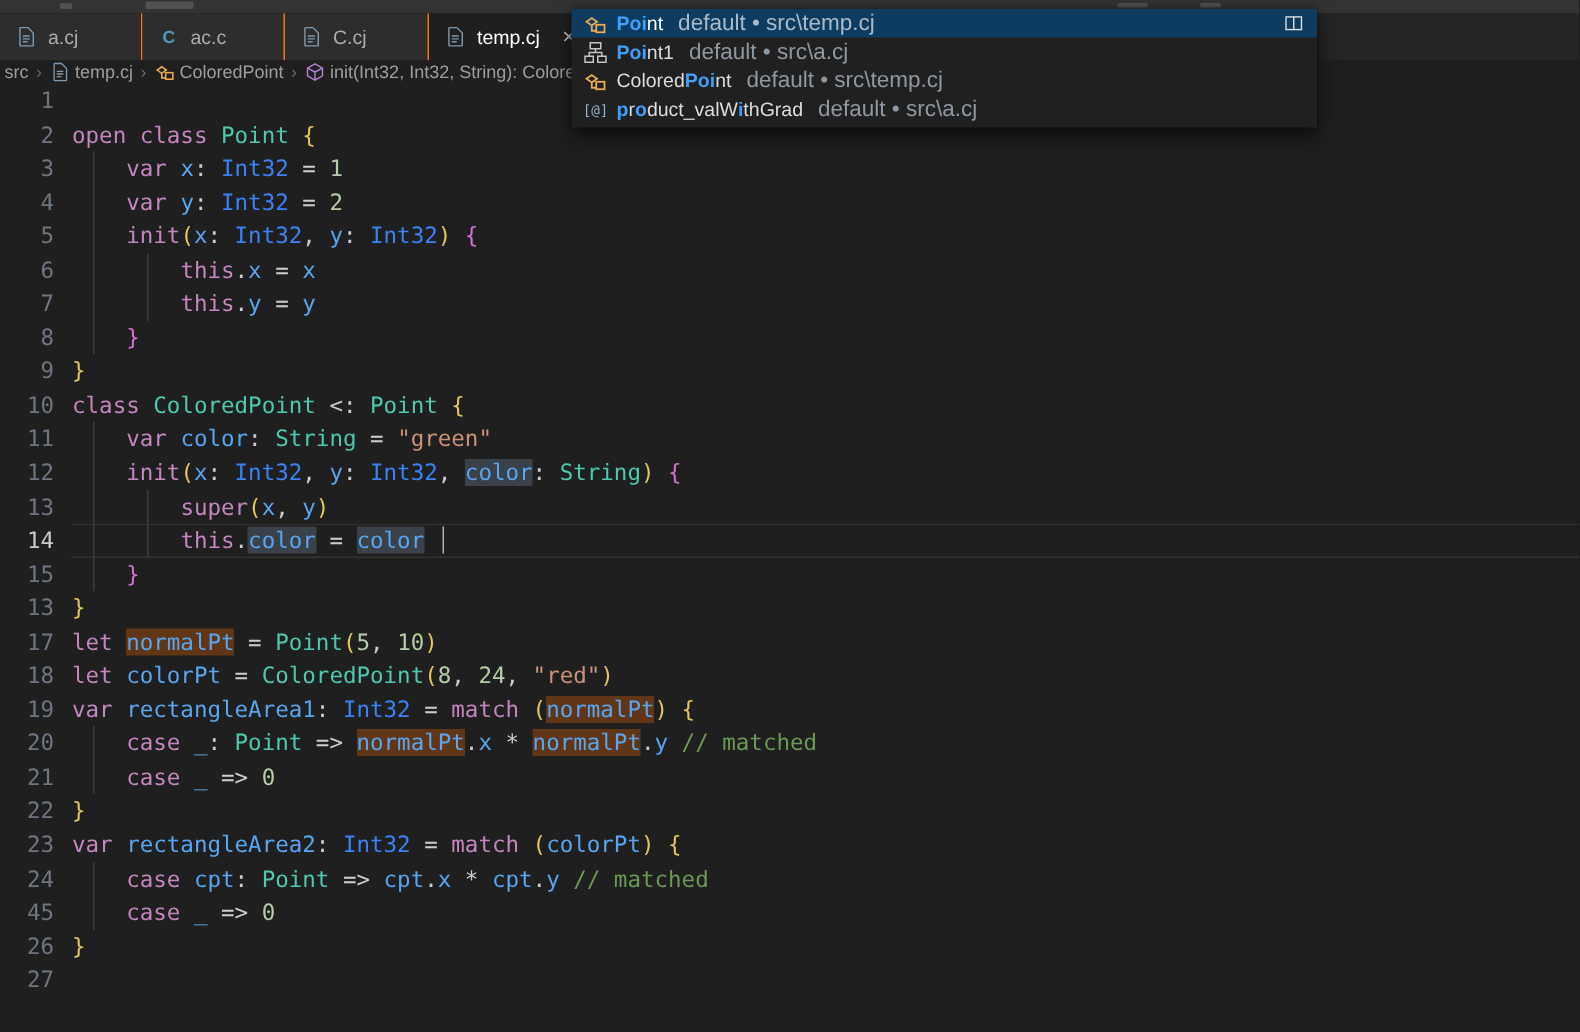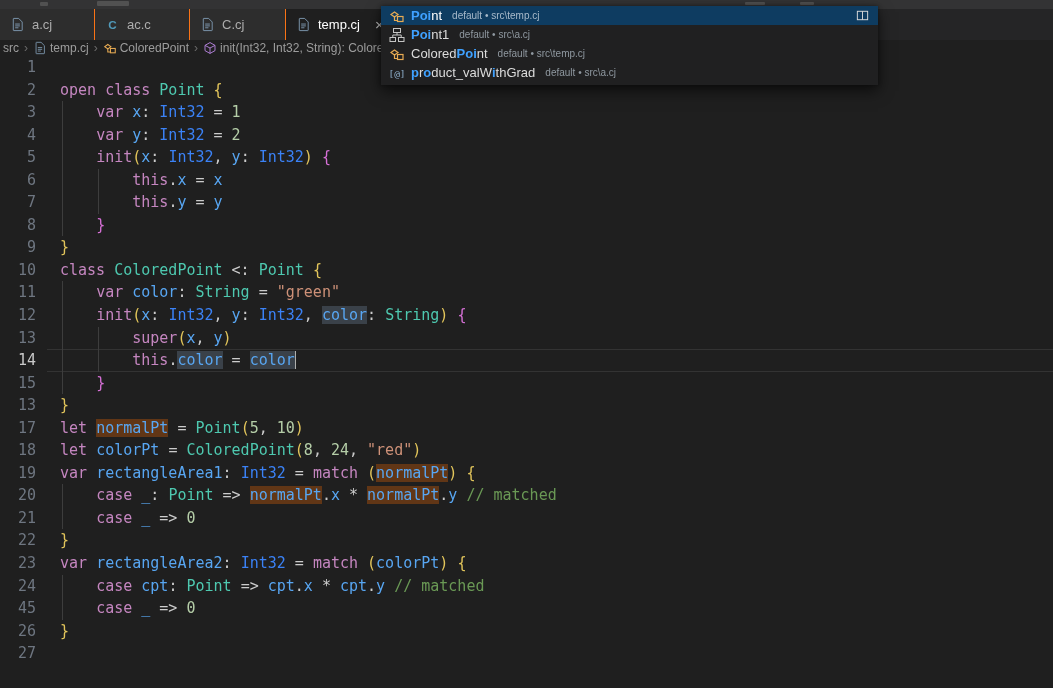--- a/index.html
+++ b/index.html
@@ -25,42 +25,42 @@
       display:flex;align-items:center;padding-left:3px;font-size:12px;color:#9d9d9d;white-space:nowrap;overflow:hidden;}
   #breadcrumb .bsep{color:#6a6a6a;margin:0 5px;font-size:12px;}
   #breadcrumb .bicon{width:14px;height:14px;margin-right:3px;position:relative;top:0px;}
   .bitem{display:flex;align-items:flex-start;cursor:pointer;}
   
   #editor{position:absolute;left:0;top:56px;width:1053px;height:632px;background:#1f1f1f;
       font-family:"DejaVu Sans Mono",monospace;font-size:15px;}
   .row{position:relative;height:22.55px;line-height:22.55px;}
   .gut{position:absolute;left:0;top:0;width:36px;text-align:right;color:#6e7681;}
   .row.cur .gut{color:#c9c9c9;}
-  .code{position:absolute;left:60px;top:0;white-space:pre;color:#d4d4d4;}
+  .code{position:absolute;left:48px;top:0;white-space:pre;color:#d4d4d4;}
   .guide{position:absolute;top:0;bottom:0;width:1px;background:#3d3d3d;}
   .curline{position:absolute;left:47px;right:0;top:0;bottom:0;
       box-shadow:inset 0 1px 0 rgba(255,255,255,.09), inset 0 -1px 0 rgba(255,255,255,.09);}
   .cursor{position:absolute;width:1.5px;top:2px;height:18px;background:#aeafad;}
   .tk-kw{color:#c586c0;} .tk-ty{color:#4ec9b0;} .tk-t2{color:#3b82f6;}
   .tk-va{color:#58a6f2;} .tk-nu{color:#b5cea8;} .tk-st{color:#ce9178;}
   .tk-cm{color:#6a9955;} .tk-pn{color:#cccccc;} .tk-b1{color:#e2c55b;} .tk-b2{color:#d670d6;}
   .hl-w{background:#3a4149;} .hl-f{background:#613616;}
   
   #quickopen{position:absolute;left:381px;top:6px;width:497px;background:#202021;
       box-shadow:0 6px 14px rgba(0,0,0,.6), 0 0 4px rgba(0,0,0,.4);z-index:20;padding-bottom:3px;}
   #qinput{display:block;box-sizing:border-box;width:485px;margin:5px 6px 4px 6px;height:25px;
       background:#2b2b2c;border:1px solid #3186c9;color:#e8e8e8;font-size:13px;
       font-family:"Liberation Sans",sans-serif;padding:0 6px;outline:none;}
   .qrow{height:19px;display:flex;align-items:center;padding:0 8px;cursor:pointer;}
   .qrow.sel{background:#0e3c61;}
   .qicon{width:16px;height:16px;flex:0 0 auto;margin-right:6px;}
   .qlabel{font-size:13px;color:#dcdcdc;white-space:pre;}
   .qrow.sel .qlabel{color:#ffffff;}
   .qlabel .hl{color:#3fa1ff;font-weight:600;}
-  .qdesc{font-size:10px;color:#8f98a0;margin-left:10px;white-space:pre;}
+  .qdesc{font-size:15px;color:#8f98a0;margin-left:10px;white-space:pre;}
   .qrow.sel .qdesc{color:#a8baca;}
   .qspacer{flex:1;}
   .qaction{width:15px;height:15px;}
 </style>
 </head>
 <body>
 
 <div id="titlebar">
   <div class="tfrag" style="left:40px;top:2px;width:8px;height:4px;"></div>
   <div class="tfrag" style="left:97px;top:1px;width:32px;height:5px;"></div>

